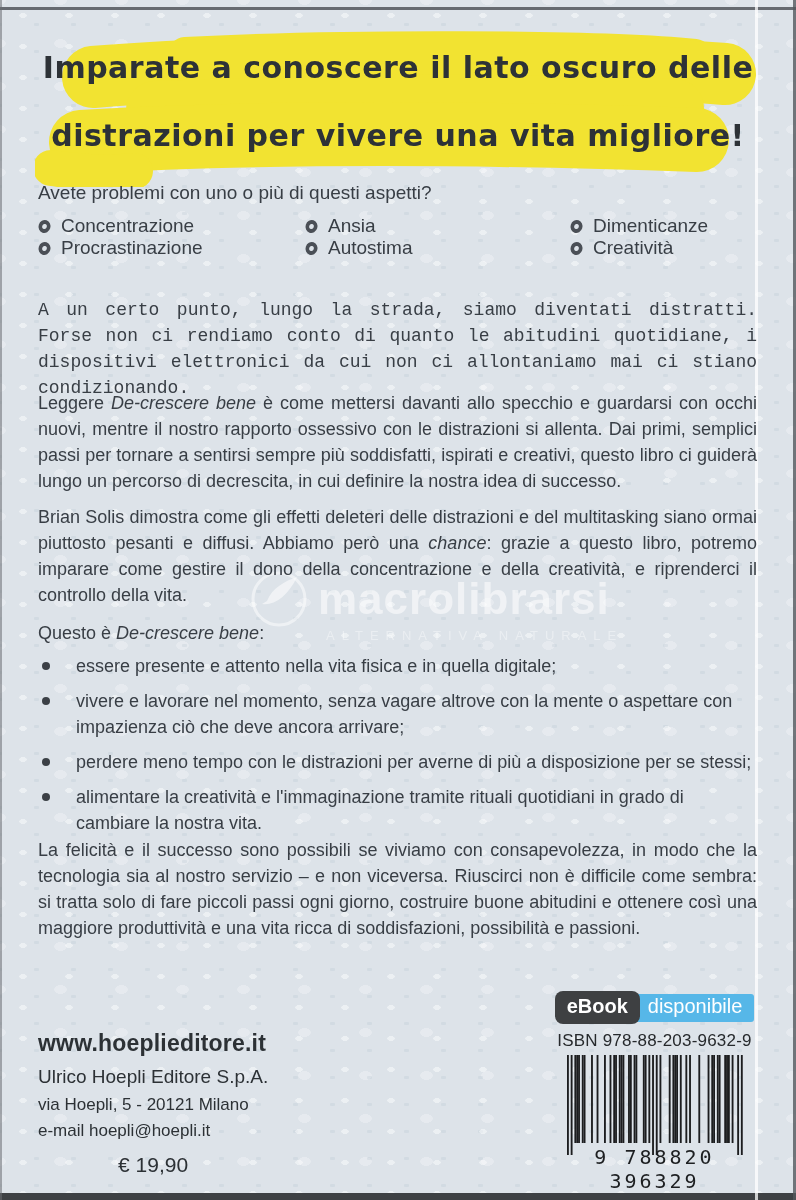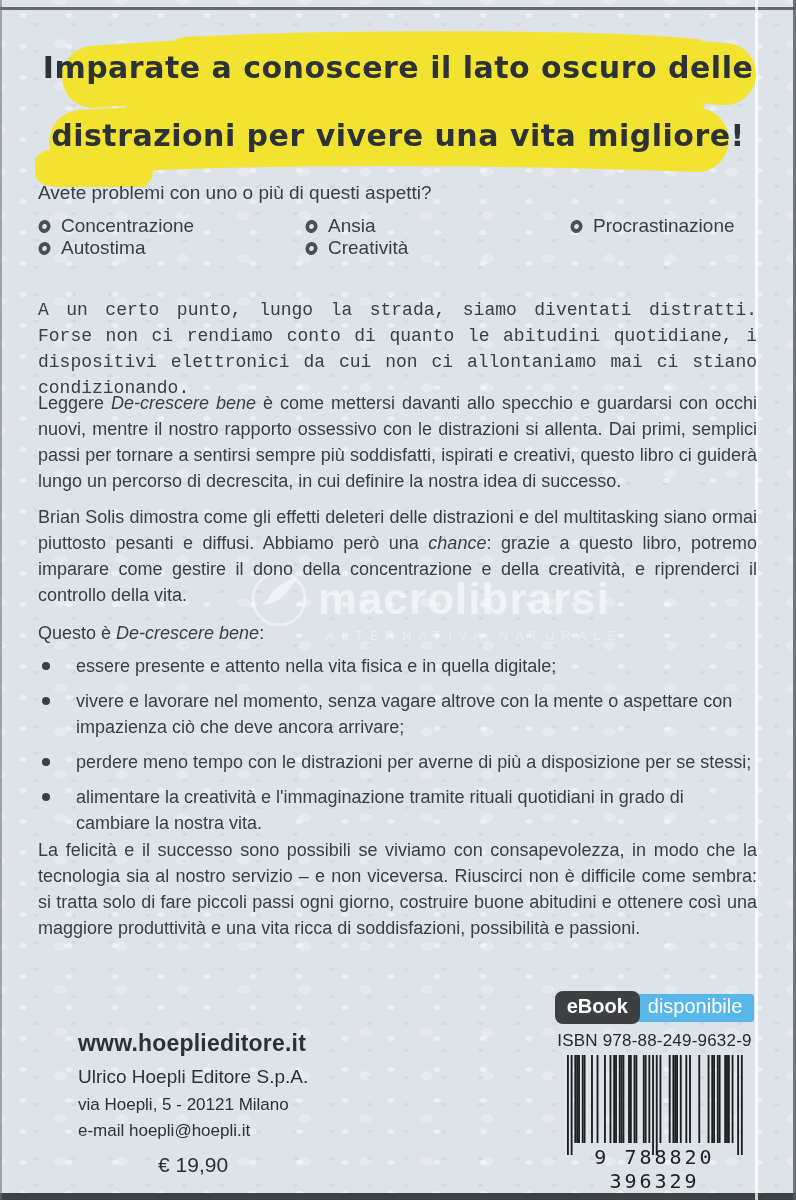--- a/index.html
+++ b/index.html
@@ -55,21 +55,21 @@
   .bullet-item { display:flex; gap:26px; margin-bottom:9px; font-size:18px; line-height:26px; }
   .bullet-dot { width:8px; height:8px; border-radius:50%; background:#3b4046; flex:none; margin:9px 0 0 4px; }
 
   
   .watermark { position:absolute; top:568px; left:248px; width:410px; pointer-events:none; }
   .wm-row { display:flex; align-items:center; gap:8px; }
   .wm-name { font-size:44px; font-weight:bold; letter-spacing:1px; color:rgba(255,255,255,.55); }
   .wm-tagline { margin:-2px 0 0 78px; font-size:13px; letter-spacing:7px; color:rgba(255,255,255,.4); }
 
   
-  .footer-left { position:absolute; top:1030px; left:38px; color:#2c3135;margin-left:40px; }
+  .footer-left { position:absolute; top:1030px; left:38px; color:#2c3135; }
   .site    { font-size:23px; font-weight:bold; letter-spacing:.2px; }
   .pub     { font-size:19px; margin-top:9px; }
   .addr    { font-size:17px; margin-top:7px; }
   .email   { font-size:17px; margin-top:6px; }
   .price   { font-size:21px; margin-top:12px;text-align:center; }
 
   
   .footer-right { position:absolute; top:991px; left:552px; width:205px; text-align:center; }
   .badge-row { display:flex; align-items:center; justify-content:center; }
   .badge-ebook { position:relative; z-index:1; background:#3e4042; color:#fff; font-size:20px;
@@ -113,20 +113,24 @@
     <div class="check-item">
       <span class="check-circle"></span>
       <span>Concentrazione</span>
     </div>
     <div class="check-item">
       <span class="check-circle"></span>
       <span>Ansia</span>
     </div>
     <div class="check-item">
       <span class="check-circle"></span>
+      <span>Dimenticanze</span>
+    </div>
+    <div class="check-item">
+      <span class="check-circle"></span>
       <span>Procrastinazione</span>
     </div>
     <div class="check-item">
       <span class="check-circle"></span>
       <span>Autostima</span>
     </div>
     <div class="check-item">
       <span class="check-circle"></span>
       <span>Creatività</span>
     </div>
@@ -178,21 +182,21 @@
     <div class="addr">via Hoepli, 5 - 20121 Milano</div>
     <div class="email">e-mail hoepli@hoepli.it</div>
     <div class="price">€ 19,90</div>
   </div>
 
   <div class="footer-right">
     <div class="badge-row">
       <span class="badge-ebook">eBook</span>
       <span class="badge-status">disponibile</span>
     </div>
-    <div class="isbn-text">ISBN 978-88-249-9632-9</div>
+    <div class="isbn-text">ISBN 978-88-203-9632-9</div>
     <div class="barcode-block">
       <span class="barcode-bars"><svg width="178" height="100" viewBox="0 0 178 100" xmlns="http://www.w3.org/2000/svg">
             <rect x="1" y="0" width="1.85" height="100" fill="#1c1d1f"></rect>
             <rect x="4.7" y="0" width="1.85" height="100" fill="#1c1d1f"></rect>
             <rect x="8.4" y="0" width="1.85" height="88" fill="#1c1d1f"></rect>
             <rect x="10.25" y="0" width="1.85" height="88" fill="#1c1d1f"></rect>
             <rect x="12.100000000000001" y="0" width="1.85" height="88" fill="#1c1d1f"></rect>
             <rect x="15.8" y="0" width="1.85" height="88" fill="#1c1d1f"></rect>
             <rect x="17.650000000000002" y="0" width="1.85" height="88" fill="#1c1d1f"></rect>
             <rect x="25.05" y="0" width="1.85" height="88" fill="#1c1d1f"></rect>

